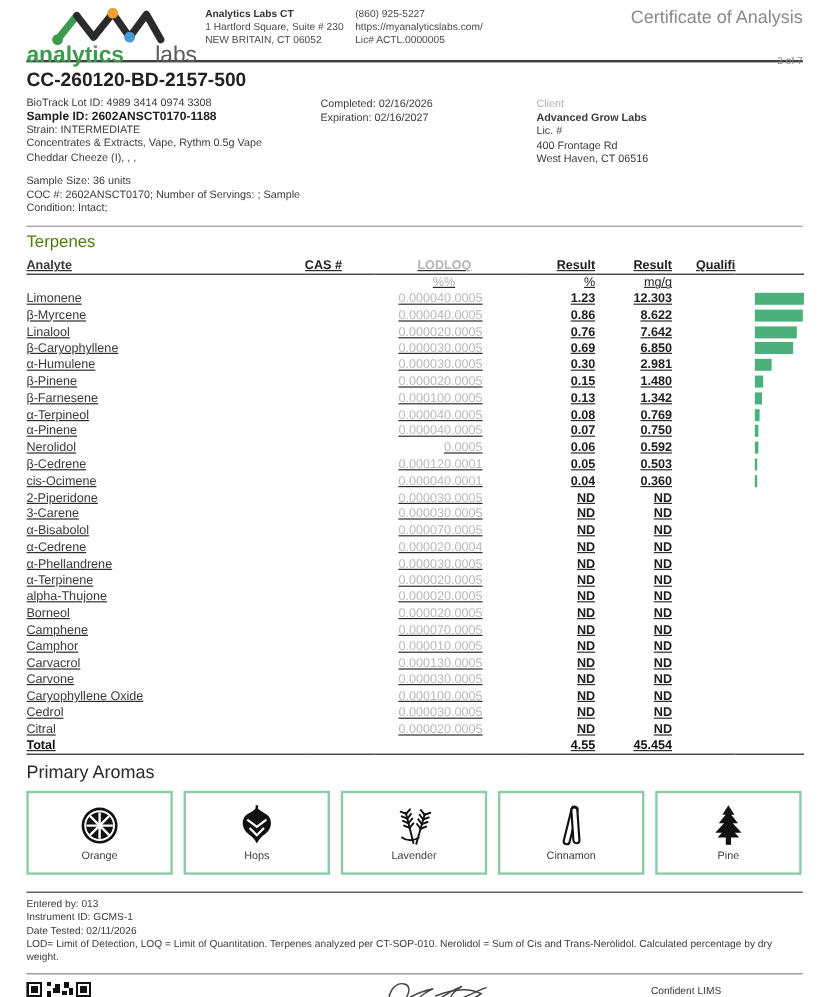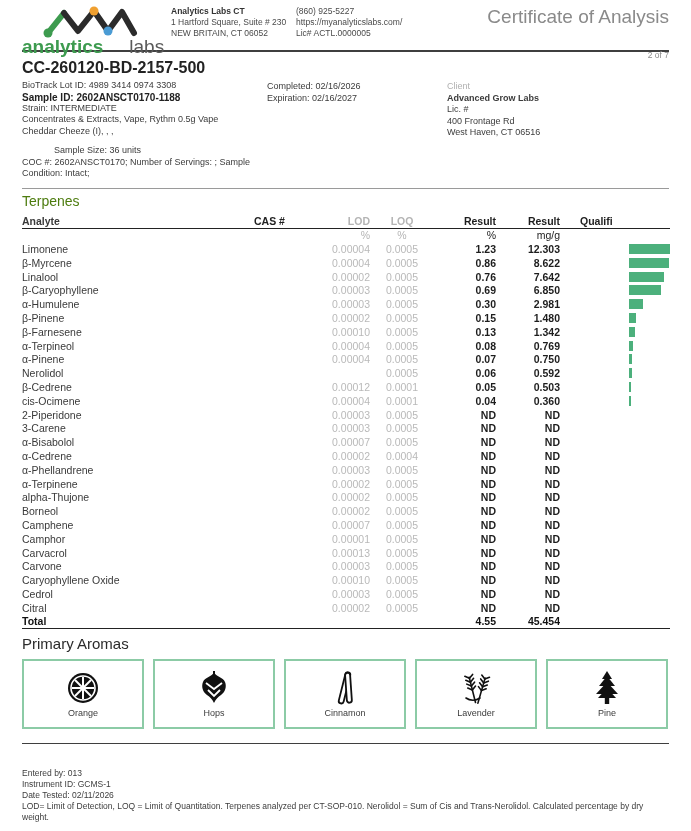--- a/index.html
+++ b/index.html
@@ -11,68 +11,68 @@
   .header { display:flex; align-items:flex-start; padding-top:6px; height:52px; border-bottom:2px solid #3f3f3f; }
   .logo-block { width:135px; }
   .logo-mark { display:block; margin:0 auto; }
   .logo-text { text-align:center; font-size:19px; letter-spacing:0; margin-top:-2px; }
   .logo-text .g { color:#3d9b4f; font-weight:bold;text-align:center; }
   .logo-text .d { color:#5a5a5a;margin-left:26px; }
   .lab-info { font-size:8.5px; line-height:11px; color:#4a4a4a; margin-left:14px; width:125px; }
   .lab-info .bold { font-weight:bold; color:#333; }
   .lab-contact { font-size:8.5px; line-height:11px; color:#4a4a4a; width:150px; }
   .cert-title { margin-left:auto; text-align:right; }
-  .cert-title .t { font-size:19px; color:#8a8a8a; }
+  .cert-title .t { font-size:15px; color:#8a8a8a; }
   .cert-title .p { font-size:8.5px; color:#8a8a8a; margin-top:22px; }
 
   
   .sample-section { display:flex; padding-top:7px; padding-bottom:6px; }
   .sample-left { width:245px; }
   .batch-id { font-size:16px; font-weight:bold; color:#222; margin-bottom:3px; }
   .small { font-size:9px; line-height:11.5px; color:#3c3c3c; }
   .sample-id { font-size:10px; font-weight:bold; color:#222; }
   .dates-col { width:140px; padding-top:22px; }
   .client-col { margin-left:40px; padding-top:22px; }
   .client-label { color:#b0b0b0; }
   .client-name { font-weight:bold; }
-  .coc-block { margin-top:8px;margin-left:32px; }
+  .coc-block { margin-top:8px; }
 
   .divider { border-top:1px solid #9a9a9a; margin-top:2px; }
 
   
   .section-title { font-size:14px; color:#4d7c0f; padding-top:4px; padding-bottom:6px; }
-  table { border-collapse:collapse; table-layout:fixed; width:648px; }
+  table { border-collapse:collapse; table-layout:fixed; width:648px;text-decoration:underline; }
   th, td { font-size:10.5px; height:13.8px; padding:0; vertical-align:middle; white-space:nowrap; overflow:hidden; }
   thead th { font-weight:bold; text-align:right; border-bottom:1.5px solid #222; color:#222; }
   th.c-analyte { text-align:left; }
   th.c-cas { text-align:left; }
   th.c-lod, th.c-loq { color:#b4b4b4; }
   th.c-qual { text-align:left; padding-left:20px; }
   .c-analyte { width:232px; text-align:left; color:#3a3a3a; }
   .c-cas { width:58px; }
   .c-lod { width:58px; text-align:right; color:#b9b9b9; }
-  .c-loq { width:64px; text-align:center; color:#b9b9b9; }
+  .c-loq { width:64px; text-align:left; color:#b9b9b9; }
   .c-pct { width:62px; text-align:right; font-weight:bold; color:#1d1d1d; }
   .c-mg  { width:64px; text-align:right; font-weight:bold; color:#1d1d1d; }
   .c-qual{ width:53px; }
   .c-bar { width:57px; padding-left:16px; }
   tr.units td { color:#b4b4b4; font-weight:normal; }
   tr.units td.c-pct, tr.units td.c-mg { color:#222; }
   .bar { height:10px; background:#4cb07c; }
   tr.total-row td { font-weight:bold; border-bottom:1.5px solid #222; color:#111; }
 
   
   .aromas-title { font-size:15px; color:#2b2b2b; padding-top:6px; padding-bottom:7px; }
   .aroma-row { display:flex; gap:9px; }
   .aroma-box { width:122px; height:70px; border:2px solid #8ccba6; display:flex; flex-direction:column; align-items:center; justify-content:center; }
   .aroma-box svg { display:block; }
   .aroma-label { font-size:9px; color:#3c3c3c; margin-top:2px; }
 
   
-  .footer-notes { border-top:1.5px solid #3f3f3f; margin-top:14px; padding-top:24px; font-size:8.5px; line-height:11px; color:#3c3c3c; padding-bottom:8px; }
+  .footer-notes { border-top:1.5px solid #3f3f3f; margin-top:14px; padding-top:4px; font-size:8.5px; line-height:11px; color:#3c3c3c; padding-bottom:8px; }
 
   
   .bottom-block { border-top:1px solid #8a8a8a; display:flex; align-items:flex-start; padding-top:4px; }
   .qr { margin-top:2px; }
   .sig-col { margin-left:182px; width:200px; text-align:center; }
   .lims-col { margin-left:auto; text-align:right; font-size:8.5px; line-height:11px; color:#3c3c3c; padding-top:4px; }
   .confident-col { margin-left:10px; width:58px; text-align:center; padding-top:8px; }
 </style>
 </head>
 <body>
@@ -488,30 +488,20 @@
     <div class="aroma-box">
       <svg width="36" height="36" viewBox="-18 -18 36 36">
         <path d="M0,-16 C-2,-11 -9,-11 -11,-6 C-13,-1 -11,4 -7,7 C-4,9 -2,11 0,15 C2,11 4,9 7,7 C11,4 13,-1 11,-6 C9,-11 2,-11 0,-16 Z" fill="#111"></path>
         <g stroke="#fff" stroke-width="1.8" fill="none">
           <path d="M-8,-5 L0,1 L8,-5"></path>
           <path d="M-6,2 L0,8 L6,2"></path>
         </g>
         <line x1="0" y1="-17" x2="0" y2="-12" stroke="#111" stroke-width="2"></line>
       </svg>
       <div class="aroma-label">Hops</div>
-    </div>
-
-    <div class="aroma-box">
-      <svg width="36" height="36" viewBox="-18 -18 36 36">
-        <g fill="#fff" stroke="#111" stroke-width="1.8">
-          <rect x="-3" y="-16" width="5" height="32" rx="2.5" transform="rotate(14)"></rect>
-          <rect x="1" y="-15" width="5" height="30" rx="2.5" transform="rotate(-4)"></rect>
-        </g>
-      </svg>
-      <div class="aroma-label">Cinnamon</div>
     </div>
 
     <div class="aroma-box">
       <svg width="36" height="36" viewBox="-18 -18 36 36">
         <g stroke="#111" stroke-width="1.6" stroke-linecap="round">
           <g transform="rotate(-14)">
             <line x1="-4" y1="14" x2="-4" y2="-12"></line>
             <line x1="-4" y1="-11" x2="-8" y2="-14"></line>
               <line x1="-4" y1="-11" x2="0" y2="-14"></line>
             <line x1="-4" y1="-7" x2="-8" y2="-10"></line>
@@ -529,20 +519,30 @@
               <line x1="6" y1="-7" x2="10" y2="-10"></line>
             <line x1="6" y1="-3" x2="2" y2="-6"></line>
               <line x1="6" y1="-3" x2="10" y2="-6"></line>
             <line x1="6" y1="1" x2="2" y2="-2"></line>
               <line x1="6" y1="1" x2="10" y2="-2"></line>
           </g>
           <path d="M-10,10 C-6,13 0,13 4,10" fill="none"></path>
         </g>
       </svg>
       <div class="aroma-label">Lavender</div>
+    </div>
+
+    <div class="aroma-box">
+      <svg width="36" height="36" viewBox="-18 -18 36 36">
+        <g fill="#fff" stroke="#111" stroke-width="1.8">
+          <rect x="-3" y="-16" width="5" height="32" rx="2.5" transform="rotate(14)"></rect>
+          <rect x="1" y="-15" width="5" height="30" rx="2.5" transform="rotate(-4)"></rect>
+        </g>
+      </svg>
+      <div class="aroma-label">Cinnamon</div>
     </div>
 
     <div class="aroma-box">
       <svg width="36" height="36" viewBox="-18 -18 36 36">
         <polygon points="0,-17 5,-9 -5,-9" fill="#111"></polygon>
         <polygon points="0,-12 8,-2 -8,-2" fill="#111"></polygon>
         <polygon points="0,-6 11,6 -11,6" fill="#111"></polygon>
         <polygon points="0,0 9,10 -9,10" fill="#111"></polygon>
         <rect x="-2.2" y="9" width="4.4" height="7" fill="#111"></rect>
       </svg>

